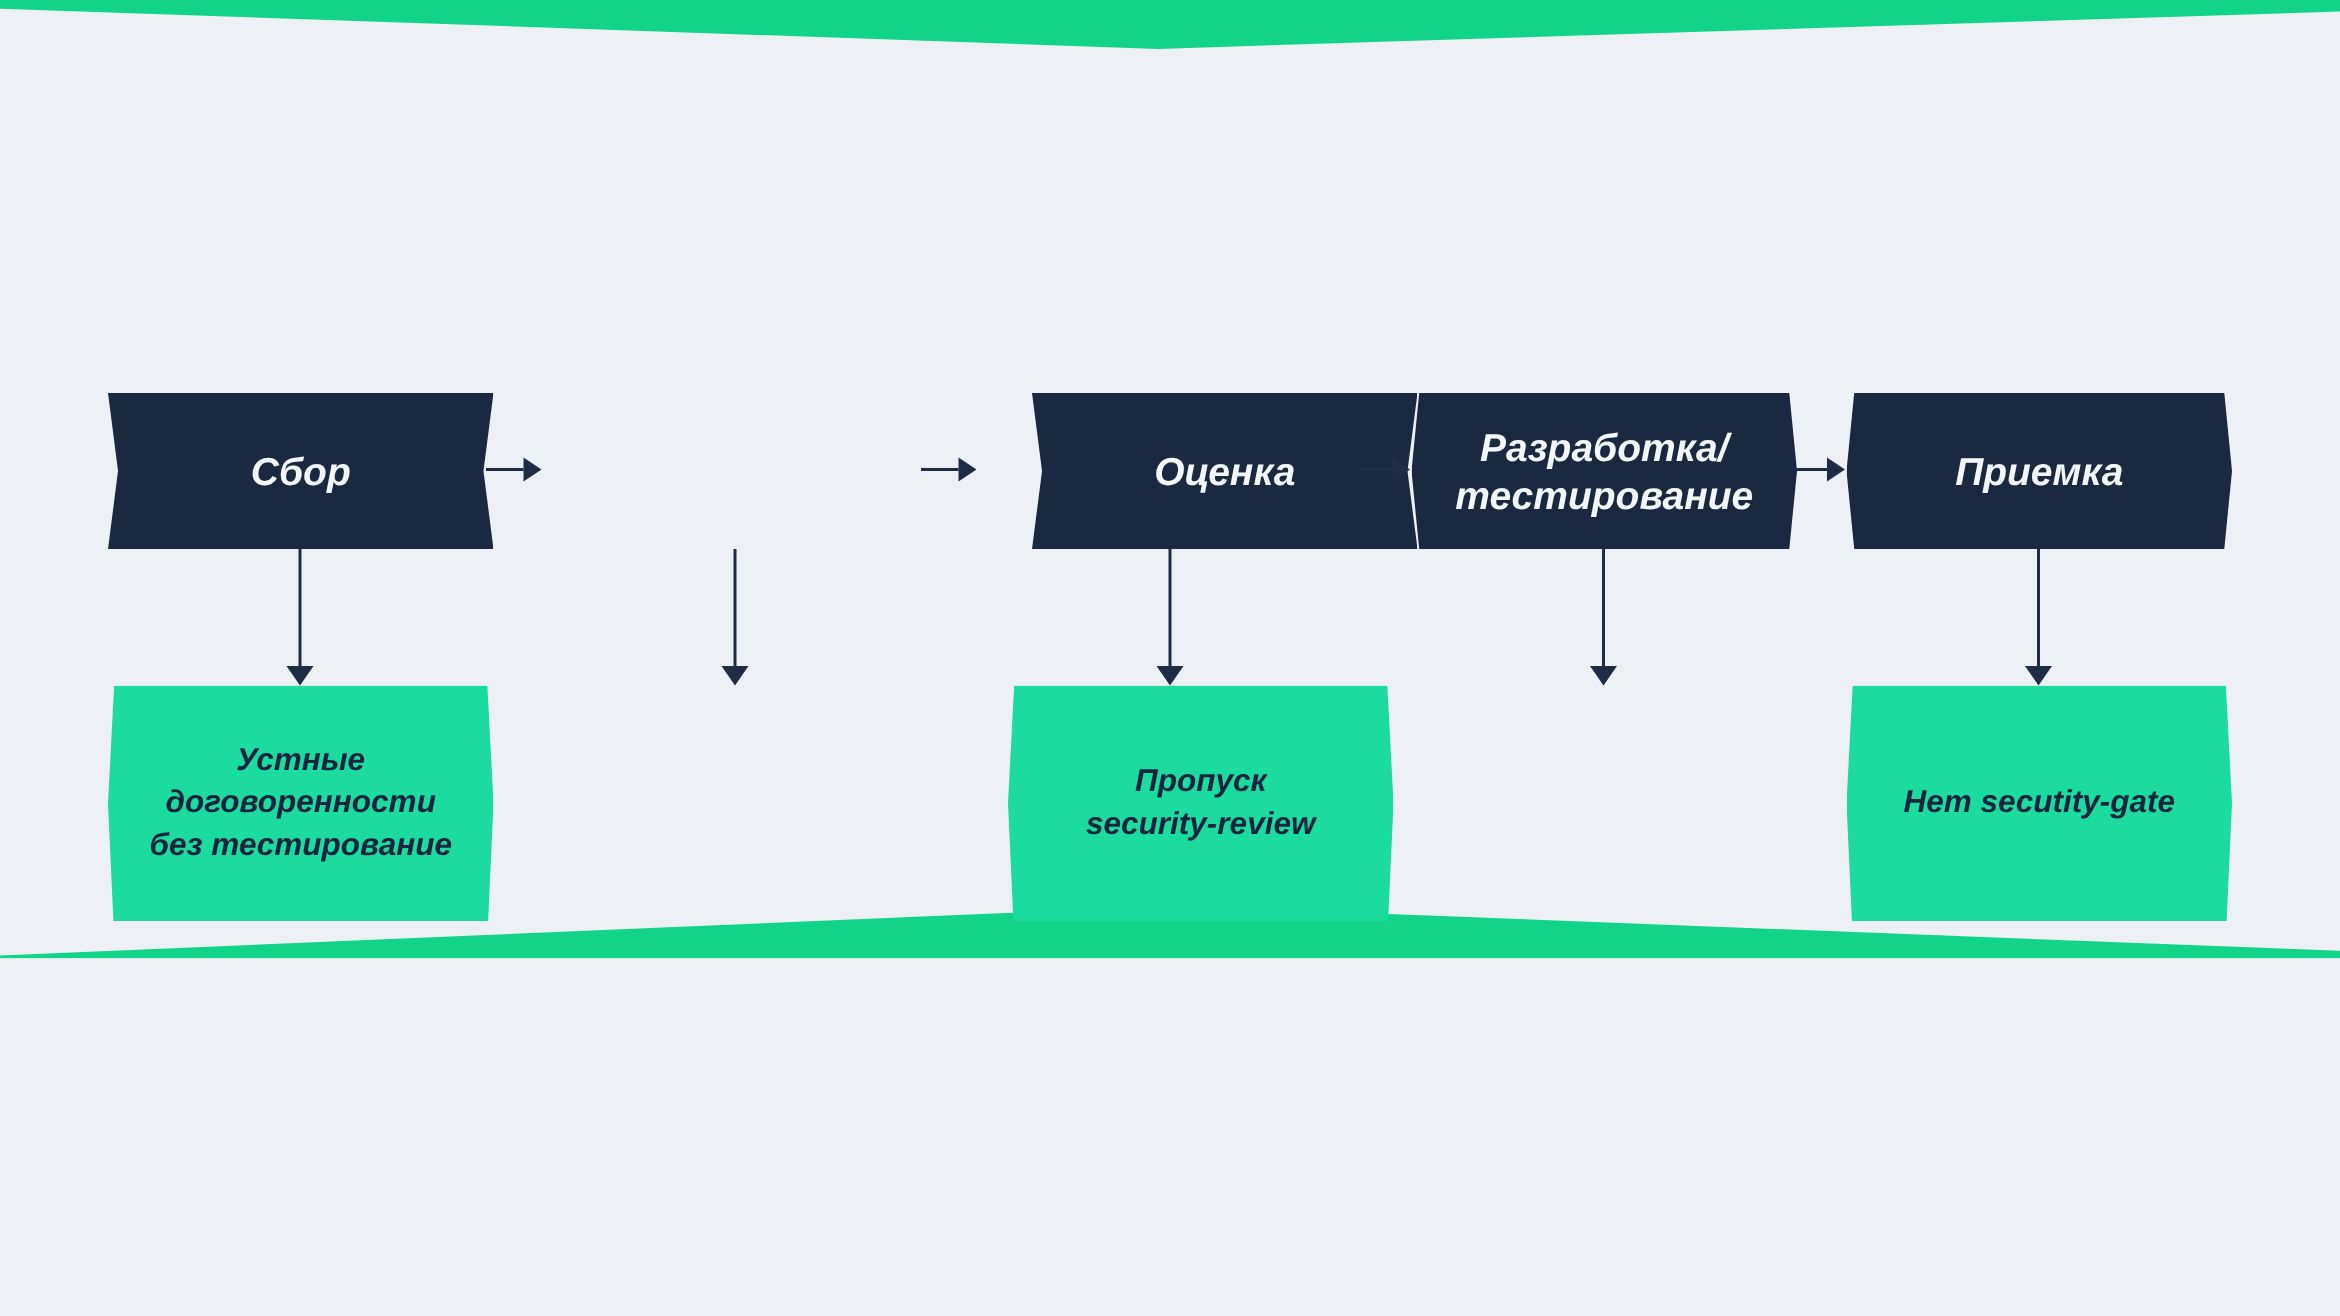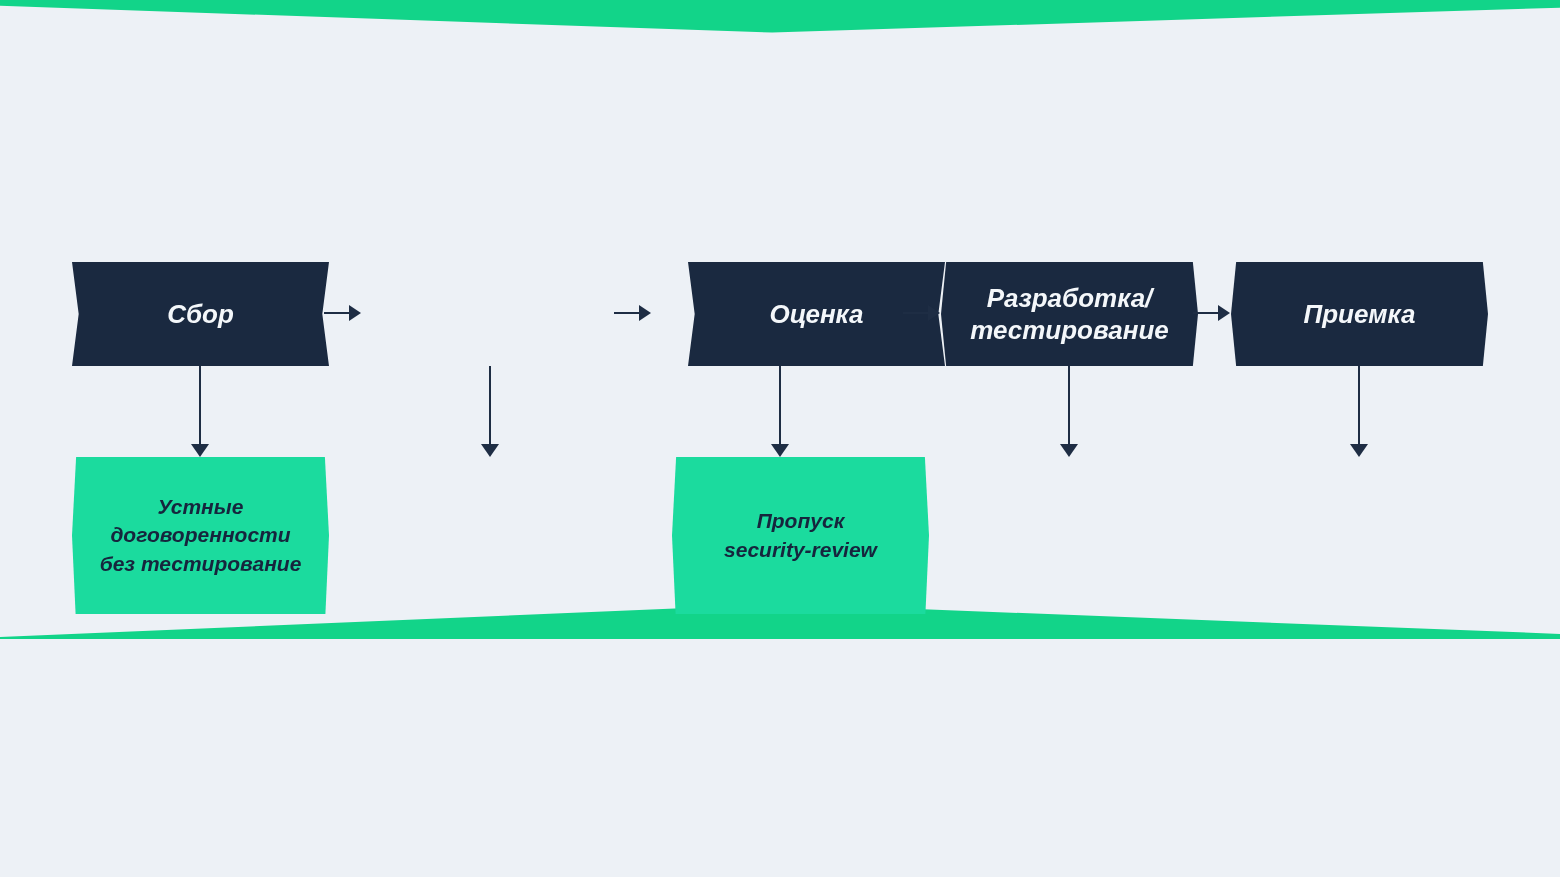--- a/index.html
+++ b/index.html
@@ -127,14 +127,15 @@
     </div>
   <div class="v-arrow" style="left:1358px">
       <span class="head"></span>
     </div>
 
   <div class="issue-box bulge-v" style="left:72px">Устные
 договоренности
 без тестирование</div>
   <div class="issue-box bulge-v" style="left:672px">Пропуск
 security-review</div>
+  <div class="issue-box bulge-v" style="left:1231px">Нет secutity-gate</div>
 
 </div>
 
 </body></html>

